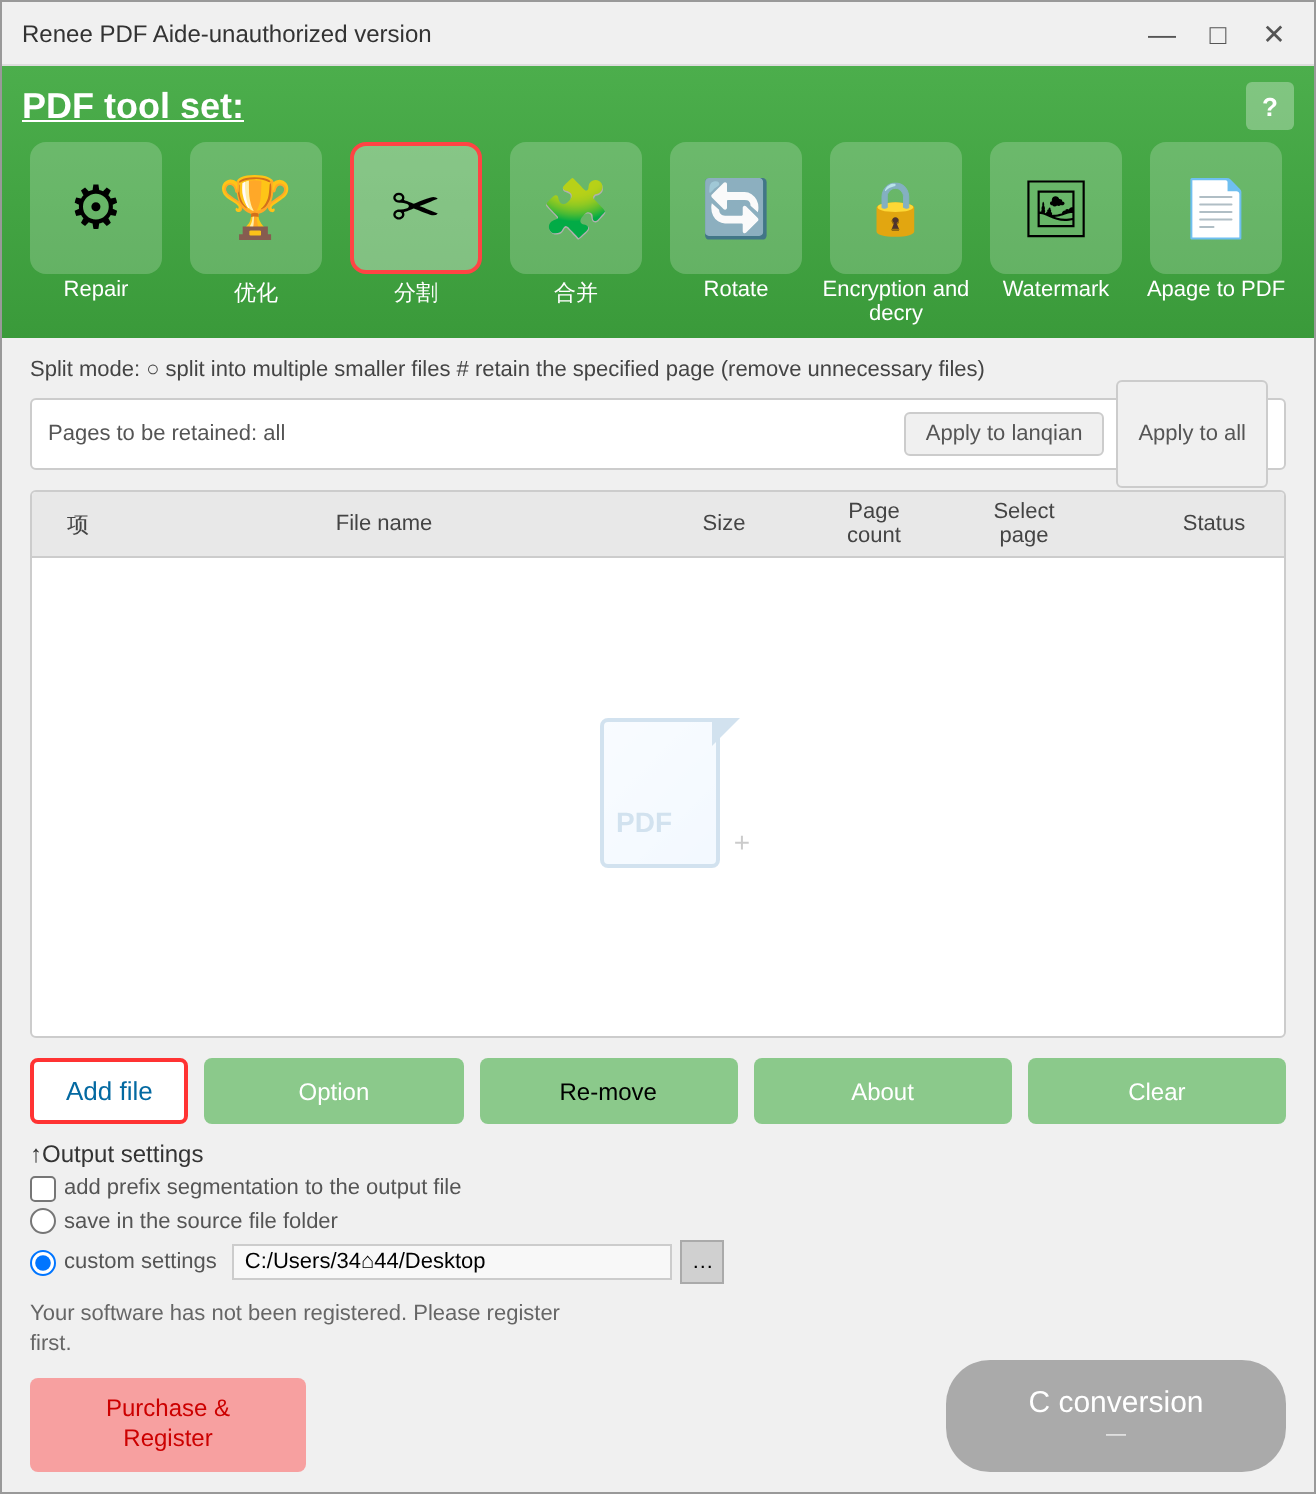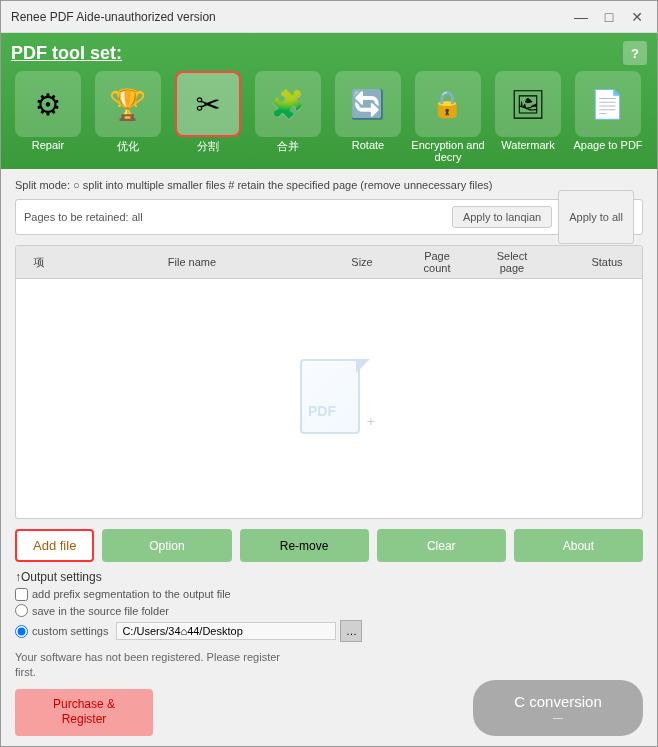--- a/index.html
+++ b/index.html
@@ -256,21 +256,21 @@
     .btn {
       padding: 7px 14px;
       border-radius: 4px;
       border: none;
       cursor: pointer;
       font-size: 12px;
     }
     .btn-add-file {
       background: white;
       border: 2px solid #ff3333;
-      color: #a16207;
+      color: #0369a1;
       font-size: 13px;
       padding: 7px 16px;
     }
     .btn-option {
       background: #8bc98b;
       color: white;
       flex: 1;
     }
     .btn-remove {
       background: #8bc98b;
@@ -493,22 +493,22 @@
             <span class="cursor-plus">+</span>
           </div>
         </div>
       </div>
     </div>
 
     <div class="action-btns">
       <button class="btn btn-add-file">Add file</button>
       <button class="btn btn-option">Option</button>
       <button class="btn btn-remove">Re-move</button>
+      <button class="btn btn-about">About</button>
       <button class="btn btn-clear">Clear</button>
-      <button class="btn btn-about">About</button>
     </div>
 
     <div class="output-settings">
       <div class="output-settings-title">↑Output settings</div>
       <div class="checkbox-row">
         <input type="checkbox" style="">
         <label>add prefix segmentation to the output file</label>
       </div>
       <div class="radio-row">
         <input type="radio" name="save_opt" style="">

